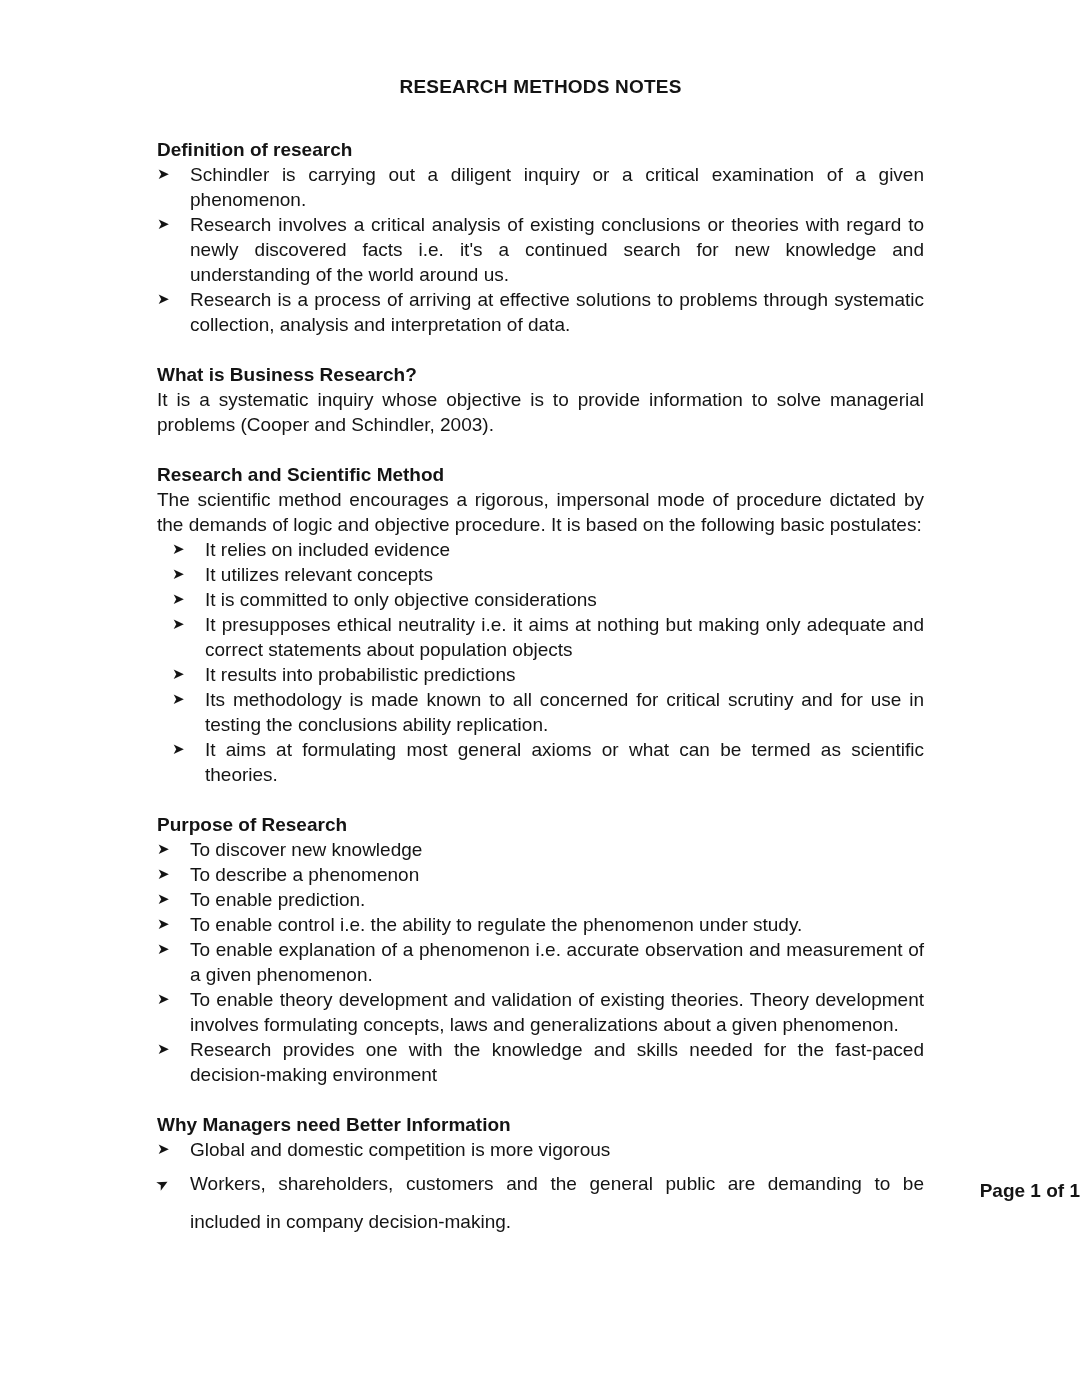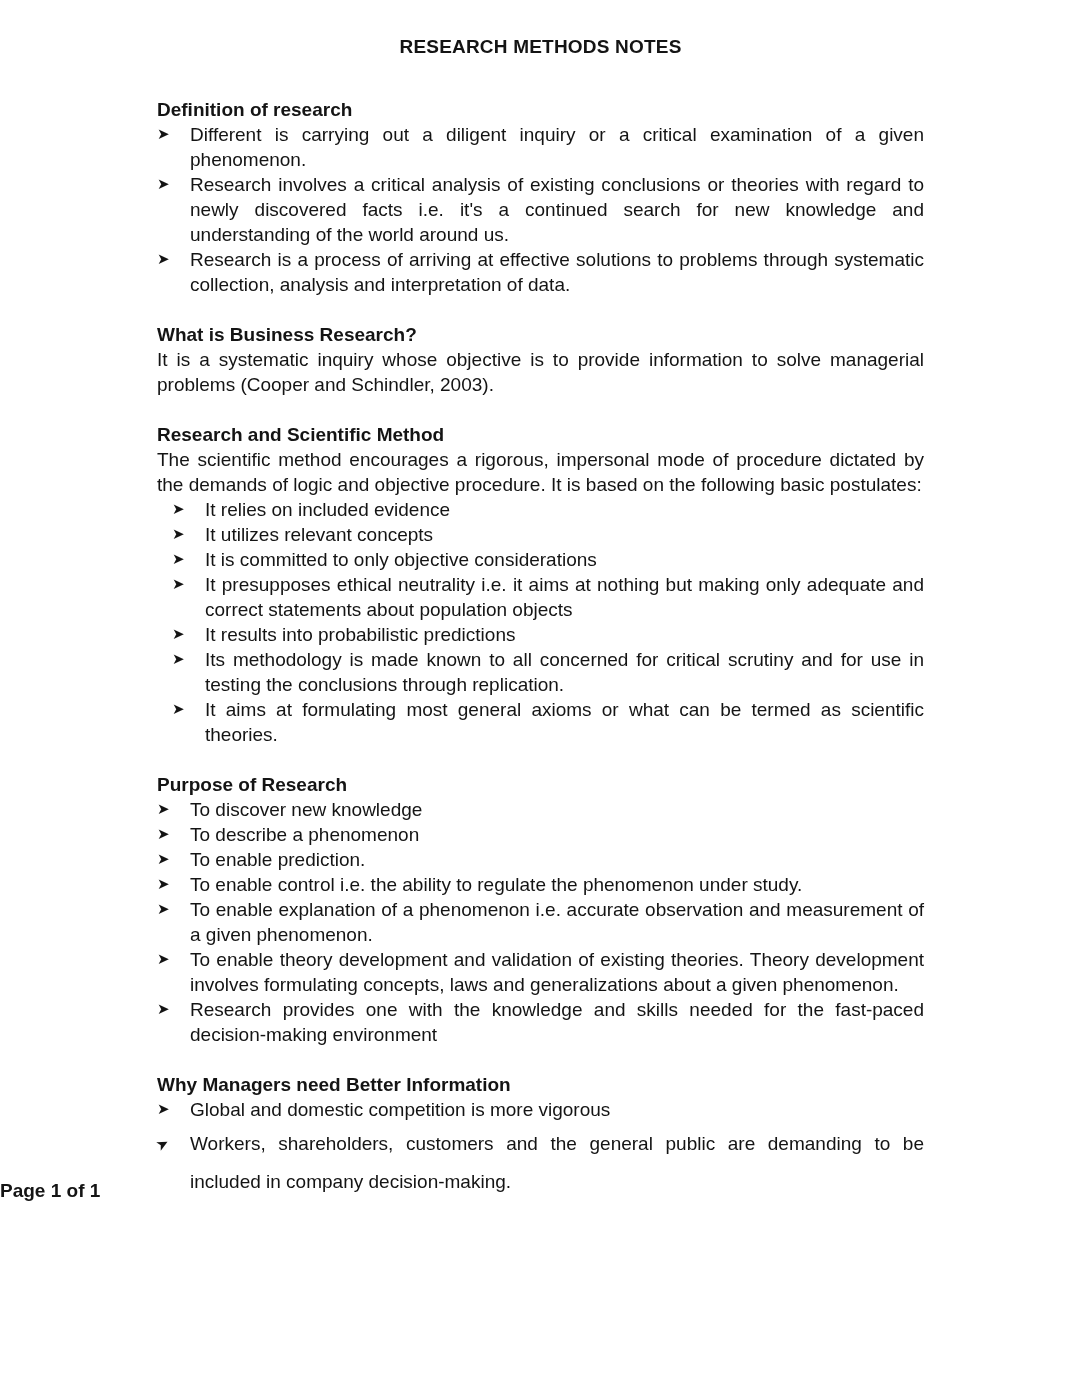--- a/index.html
+++ b/index.html
@@ -6,21 +6,21 @@
   .page {
     position: relative;
     width: 1080px;
     height: 1261px;
     background: #ffffff;
     color: #141414;
     font-family: "Liberation Sans", "DejaVu Sans", sans-serif;
     font-size: 19px;
     line-height: 25px;
     box-sizing: border-box;
-    padding: 34px 156px 0 157px;
+    padding: 74px 156px 0 157px;
     overflow: hidden;
   }
   .title {
     text-align: center;
     font-weight: bold;
     letter-spacing: 0.2px;
     margin-bottom: 38px;
   }
   section { margin-top: 25px; }
   section.first { margin-top: 14px; }
@@ -47,37 +47,37 @@
   .glyph span { display: inline-block; }
   .bullet.loose { line-height: 38px; margin-top: 3px; }
   .bullet.loose .glyph { line-height: 38px; }
   .glyph.tilt span { transform: rotate(-28deg); transform-origin: 50% 55%; }
   .btext { flex: 1 1 auto; text-align: justify; }
   .footer {
     position: absolute;
     left: 0;
     right: 0;
     bottom: 58px;
-    text-align: left;
+    text-align: right;
     font-weight: bold;
   }
 </style>
 </head>
 <body>
 
 <div class="page">
 
   <div class="title">RESEARCH METHODS NOTES</div>
 
   <section class="first">
     <h2>Definition of research</h2>
     <div class="bullets">
       <div class="bullet">
         <span class="glyph"><span>➤</span></span>
-        <span class="btext">Different is carrying out a diligent inquiry or a critical examination of a given phenomenon.</span>
+        <span class="btext">Schindler is carrying out a diligent inquiry or a critical examination of a given phenomenon.</span>
       </div>
       <div class="bullet">
         <span class="glyph"><span>➤</span></span>
         <span class="btext">Research involves a critical analysis of existing conclusions or theories with regard to newly discovered facts i.e. it's a continued search for new knowledge and understanding of the world around us.</span>
       </div>
       <div class="bullet">
         <span class="glyph"><span>➤</span></span>
         <span class="btext">Research is a process of arriving at effective solutions to problems through systematic collection, analysis and interpretation of data.</span>
       </div>
     </div>
@@ -107,21 +107,21 @@
       <div class="bullet">
         <span class="glyph"><span>➤</span></span>
         <span class="btext">It presupposes ethical neutrality i.e. it aims at nothing but making only adequate and correct statements about population objects</span>
       </div>
       <div class="bullet">
         <span class="glyph"><span>➤</span></span>
         <span class="btext">It results into probabilistic predictions</span>
       </div>
       <div class="bullet">
         <span class="glyph"><span>➤</span></span>
-        <span class="btext">Its methodology is made known to all concerned for critical scrutiny and for use in testing the conclusions through replication.</span>
+        <span class="btext">Its methodology is made known to all concerned for critical scrutiny and for use in testing the conclusions ability replication.</span>
       </div>
       <div class="bullet">
         <span class="glyph"><span>➤</span></span>
         <span class="btext">It aims at formulating most general axioms or what can be termed as scientific theories.</span>
       </div>
     </div>
   </section>
 
   <section>
     <h2>Purpose of Research</h2>

